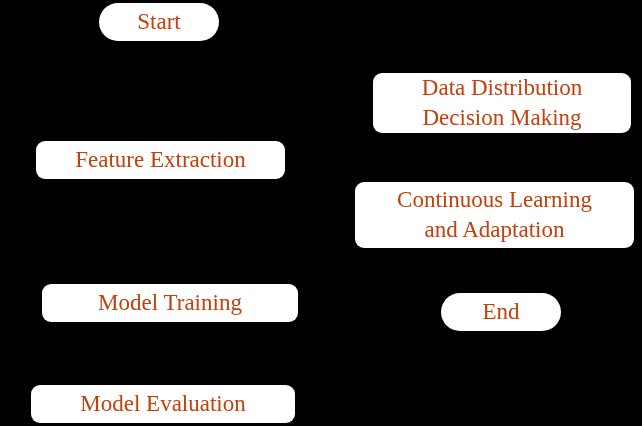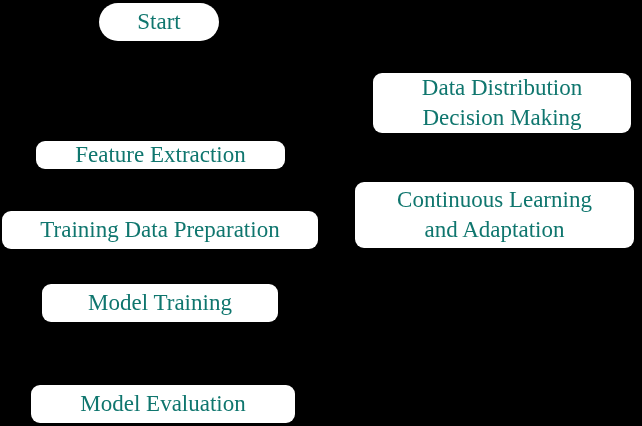--- a/index.html
+++ b/index.html
@@ -15,21 +15,21 @@
     position: relative;
     width: 642px;
     height: 426px;
     background: #000000;
     overflow: hidden;
   }
   .node {
     position: absolute;
     box-sizing: border-box;
     background: #ffffff;
-    color: #0f766e;
+    color: #c2410c;
     display: flex;
     align-items: center;
     justify-content: center;
     text-align: center;
     font-family: "Liberation Serif", "DejaVu Serif", serif;
     font-size: 23px;
     line-height: 30px;
     font-weight: 400;
     letter-spacing: 0px;
     white-space: pre-line;
@@ -49,40 +49,40 @@
 </head>
 <body>
 
 <div id="canvas">
 
   <div class="node pill" style="left:99px; top:3px; width:120px; height:38px;">
     <span class="node-label">Start</span>
   </div>
 
 
-  <div class="node" style="left:36px; top:141px; width:249px; height:28px;">
+  <div class="node" style="left:36px; top:141px; width:249px; height:38px;">
     <span class="node-label">Feature Extraction</span>
   </div>
 
-  <div class="node" style="left:2px; top:211px; width:316px; height:38px;">
-    <span class="node-label">Training Data Preparation</span>
-  </div>
 
-  <div class="node" style="left:42px; top:284px; width:236px; height:38px;">
+  <div class="node" style="left:42px; top:284px; width:256px; height:38px;">
     <span class="node-label">Model Training</span>
   </div>
 
   <div class="node" style="left:31px; top:357px; width:264px; height:38px;margin-top:28px;">
     <span class="node-label">Model Evaluation</span>
   </div>
 
   <div class="node" style="left:373px; top:73px; width:258px; height:60px;">
     <span class="node-label">Data Distribution
 Decision Making</span>
   </div>
 
   <div class="node" style="left:355px; top:182px; width:279px; height:66px;">
     <span class="node-label">Continuous Learning
 and Adaptation</span>
   </div>
 
+  <div class="node pill" style="left:441px; top:293px; width:120px; height:38px;">
+    <span class="node-label">End</span>
+  </div>
 
 </div>
 
 </body></html>

